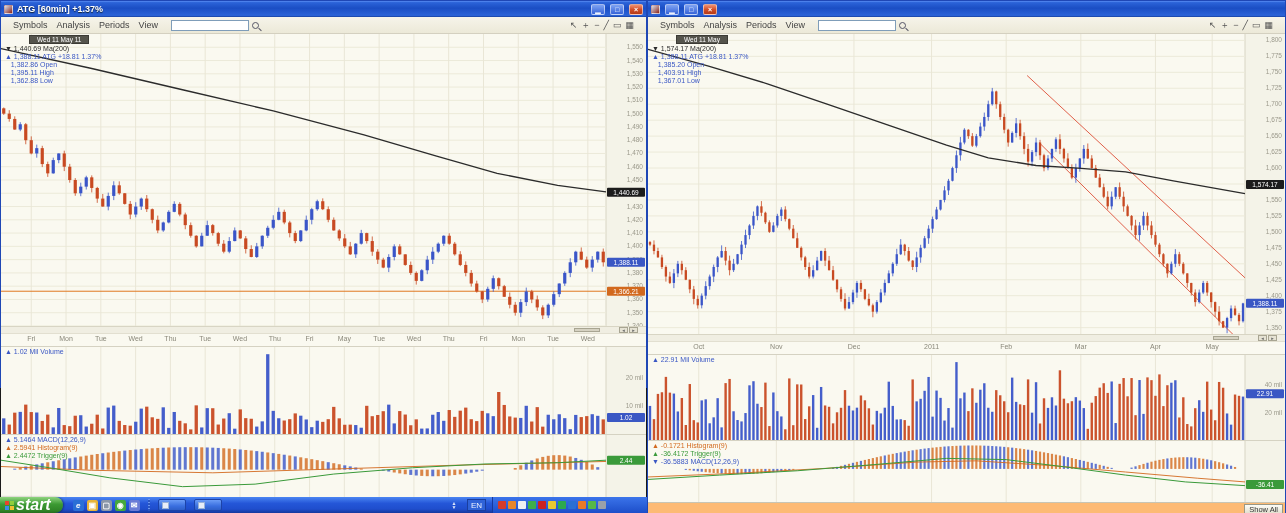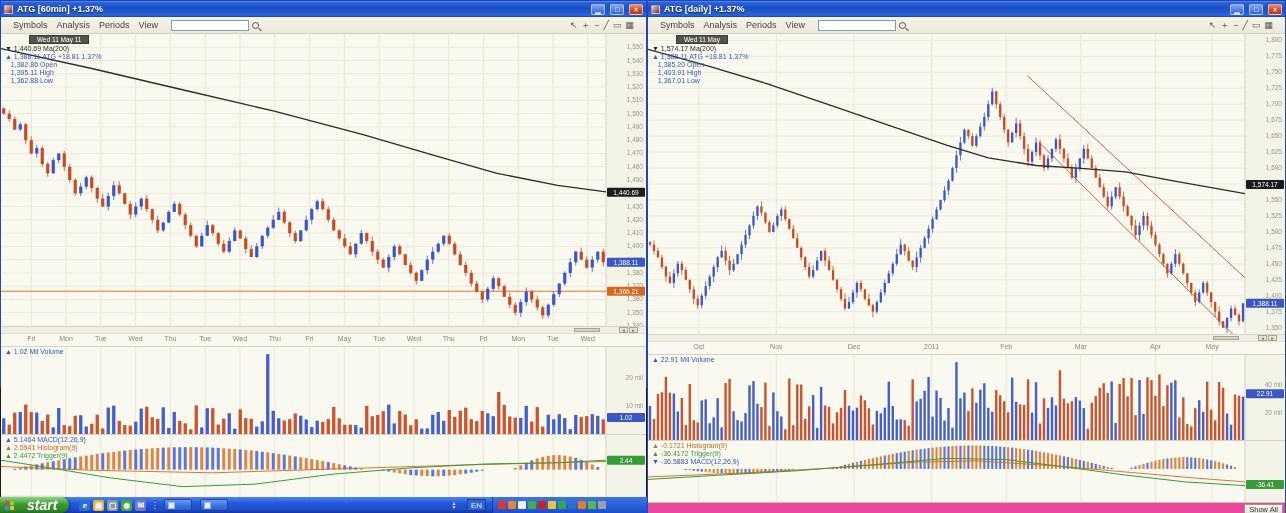--- a/index.html
+++ b/index.html
@@ -32,29 +32,29 @@
   .legend .lg{white-space:pre;}
   .sm-legend{position:absolute;top:1px;left:4px;font-size:7px;line-height:8px;z-index:3;}
   .tip{position:absolute;top:1px;left:28px;background:#55544c;color:#fff;font-size:6.5px;
        padding:0 7px;border:1px solid #3c3b35;z-index:3;}
   .xlabels{position:relative;height:12px;font-size:7px;color:#8a887a;background:#faf9f0;}
   .xlabels span{position:absolute;top:1px;transform:translateX(-50%);}
   .scrollrow{height:8px;background:#f0eee2;border-top:1px solid #d8d5c4;border-bottom:1px solid #e2dfd0;position:relative;}
   .scroll-thumb{position:absolute;right:46px;top:1px;width:26px;height:4px;background:#d6d2c2;border:1px solid #a8a592;}
   .scroll-btn{position:absolute;top:0;width:9px;height:6px;border:1px solid #a8a592;background:#e6e3d4;
               font-size:5px;line-height:5px;text-align:center;color:#666;}
-  .bottombar{height:12px;background:#ec4899;border-top:1px solid #c8c5b4;position:relative;}
+  .bottombar{height:12px;background:#fdba74;border-top:1px solid #c8c5b4;position:relative;}
   .showall{position:absolute;right:2px;top:1px;font-size:7.5px;border:1px solid #9a9884;
            background:linear-gradient(#fdfdf8,#e3e0cf);padding:0 4px;height:10px;line-height:9px;color:#333;}
   
   .taskbar{position:absolute;left:0;bottom:0;width:647px;height:16px;display:flex;align-items:center;
            background:linear-gradient(180deg,#4b86f2,#2456d8 40%,#1f4ecd 75%,#16389c);z-index:10;}
   .start-btn{height:16px;background:linear-gradient(180deg,#8fd47f,#3c9a33 45%,#2f8427 85%,#256e1f);
-             border-radius:0 8px 8px 0;color:#fff;font-weight:bold;font-style:italic;font-size:14px;
-             display:flex;align-items:center;padding:0 12px 0 5px;gap:13px;box-shadow:1px 0 2px #0006;}
+             border-radius:0 8px 8px 0;color:#fff;font-weight:bold;font-style:italic;font-size:16px;
+             display:flex;align-items:center;padding:0 12px 0 5px;gap:2px;box-shadow:1px 0 2px #0006;}
   .flag{width:9px;height:9px;display:grid;grid-template-columns:4px 4px;grid-template-rows:4px 4px;gap:1px;}
   .flag i{display:block;}
   .flag i:nth-child(1){background:#e8442c;} .flag i:nth-child(2){background:#8fce3c;}
   .flag i:nth-child(3){background:#3c8ce8;} .flag i:nth-child(4){background:#f0c030;}
   .ql{display:flex;gap:3px;margin-left:10px;}
   .ql span{width:11px;height:11px;border-radius:2px;font-size:8px;font-weight:bold;color:#fff;
            text-align:center;line-height:11px;}
   .sep{width:2px;height:12px;margin-left:8px;background:repeating-linear-gradient(#6a95f0 0 1px,#2a55c0 1px 3px);}
   .taskbtn{width:28px;height:12px;margin-left:8px;background:linear-gradient(#6b9cf6,#3a6fe0 60%,#2e5fc8);
            border:1px solid #1d43a8;border-radius:2px;display:flex;align-items:center;padding:0 3px;}
@@ -698,21 +698,20 @@
             <div class="lg" style="color: rgb(210, 105, 30);">▲ 2.5941 Histogram(9)</div>
             <div class="lg" style="color: rgb(58, 154, 58);">▲ 2.4472 Trigger(9)</div>
           </div>
       </div>
     </div>
   </div>
 
   <div class="window win-right">
     <div class="titlebar">
       <span class="title-icon"></span>
-      <span class="title-text">ATG [daily] +1.37%</span>
       <span class="wb mm">▁</span>
       <span class="wb mm">□</span>
       <span class="wb cl">×</span>
     </div>
     <div class="menubar">
       <span class="menu-item">Symbols</span>
       <span class="menu-item">Analysis</span>
       <span class="menu-item">Periods</span>
       <span class="menu-item">View</span>
       <input class="search" value="" style="">

